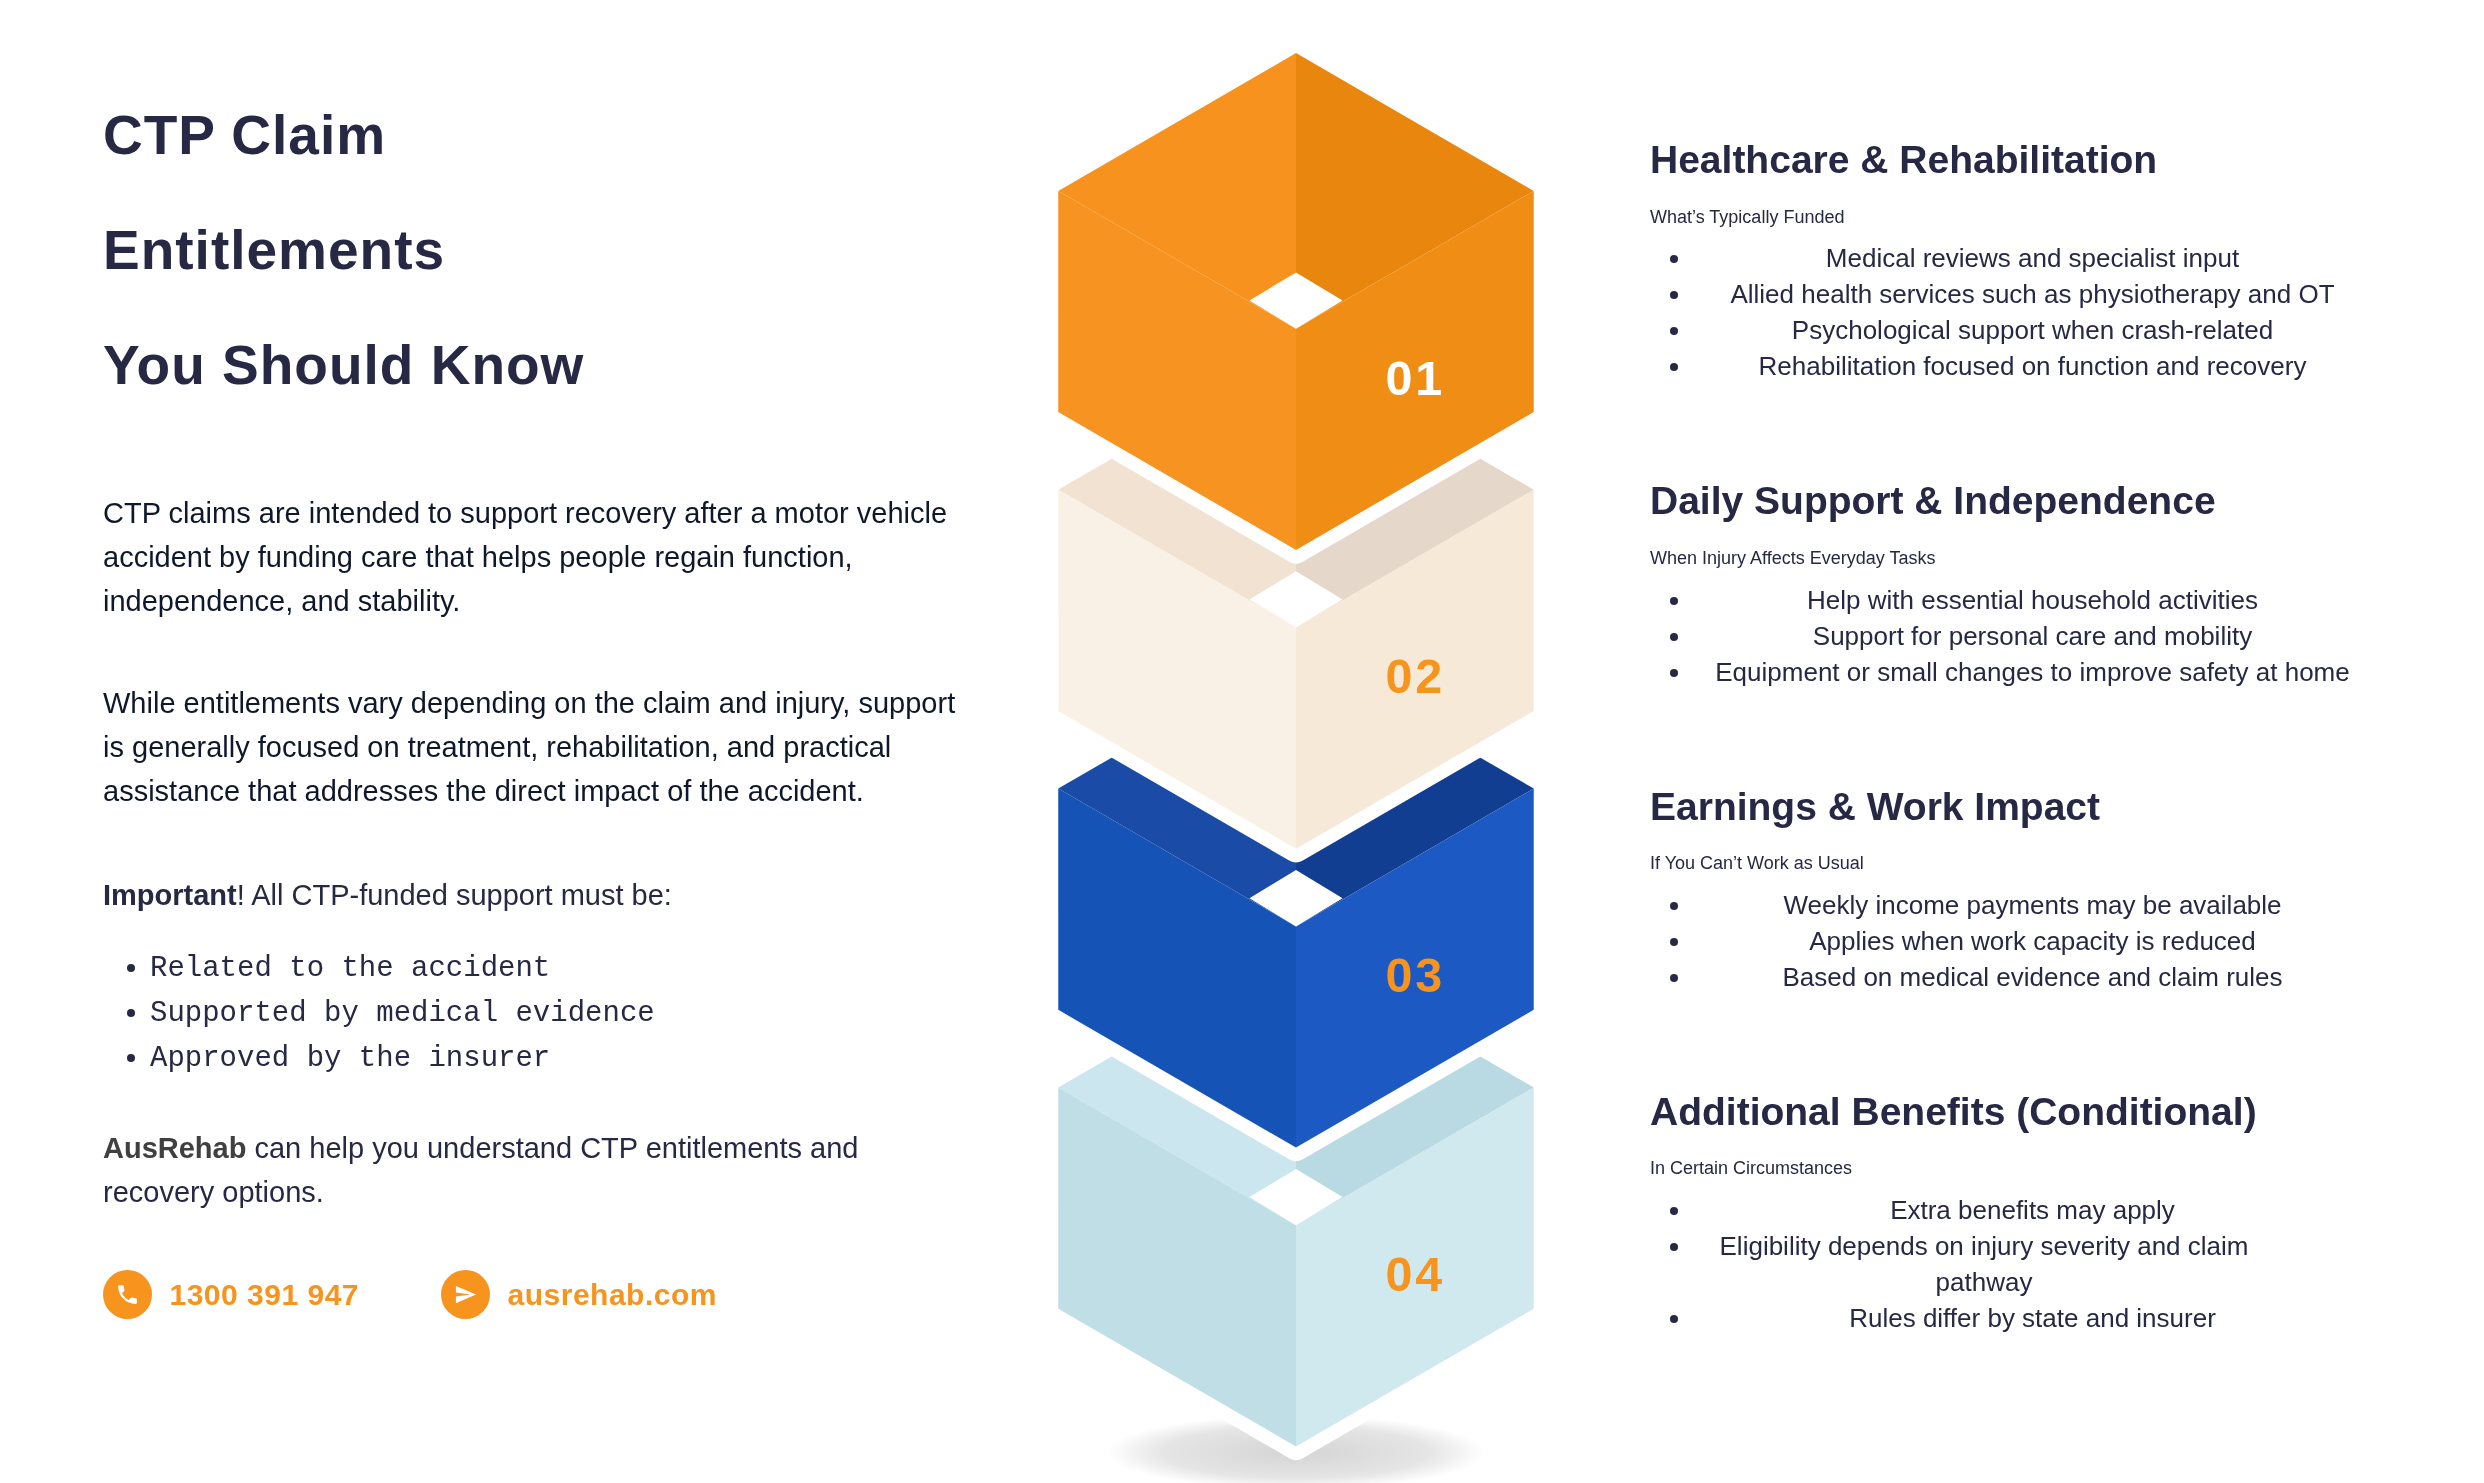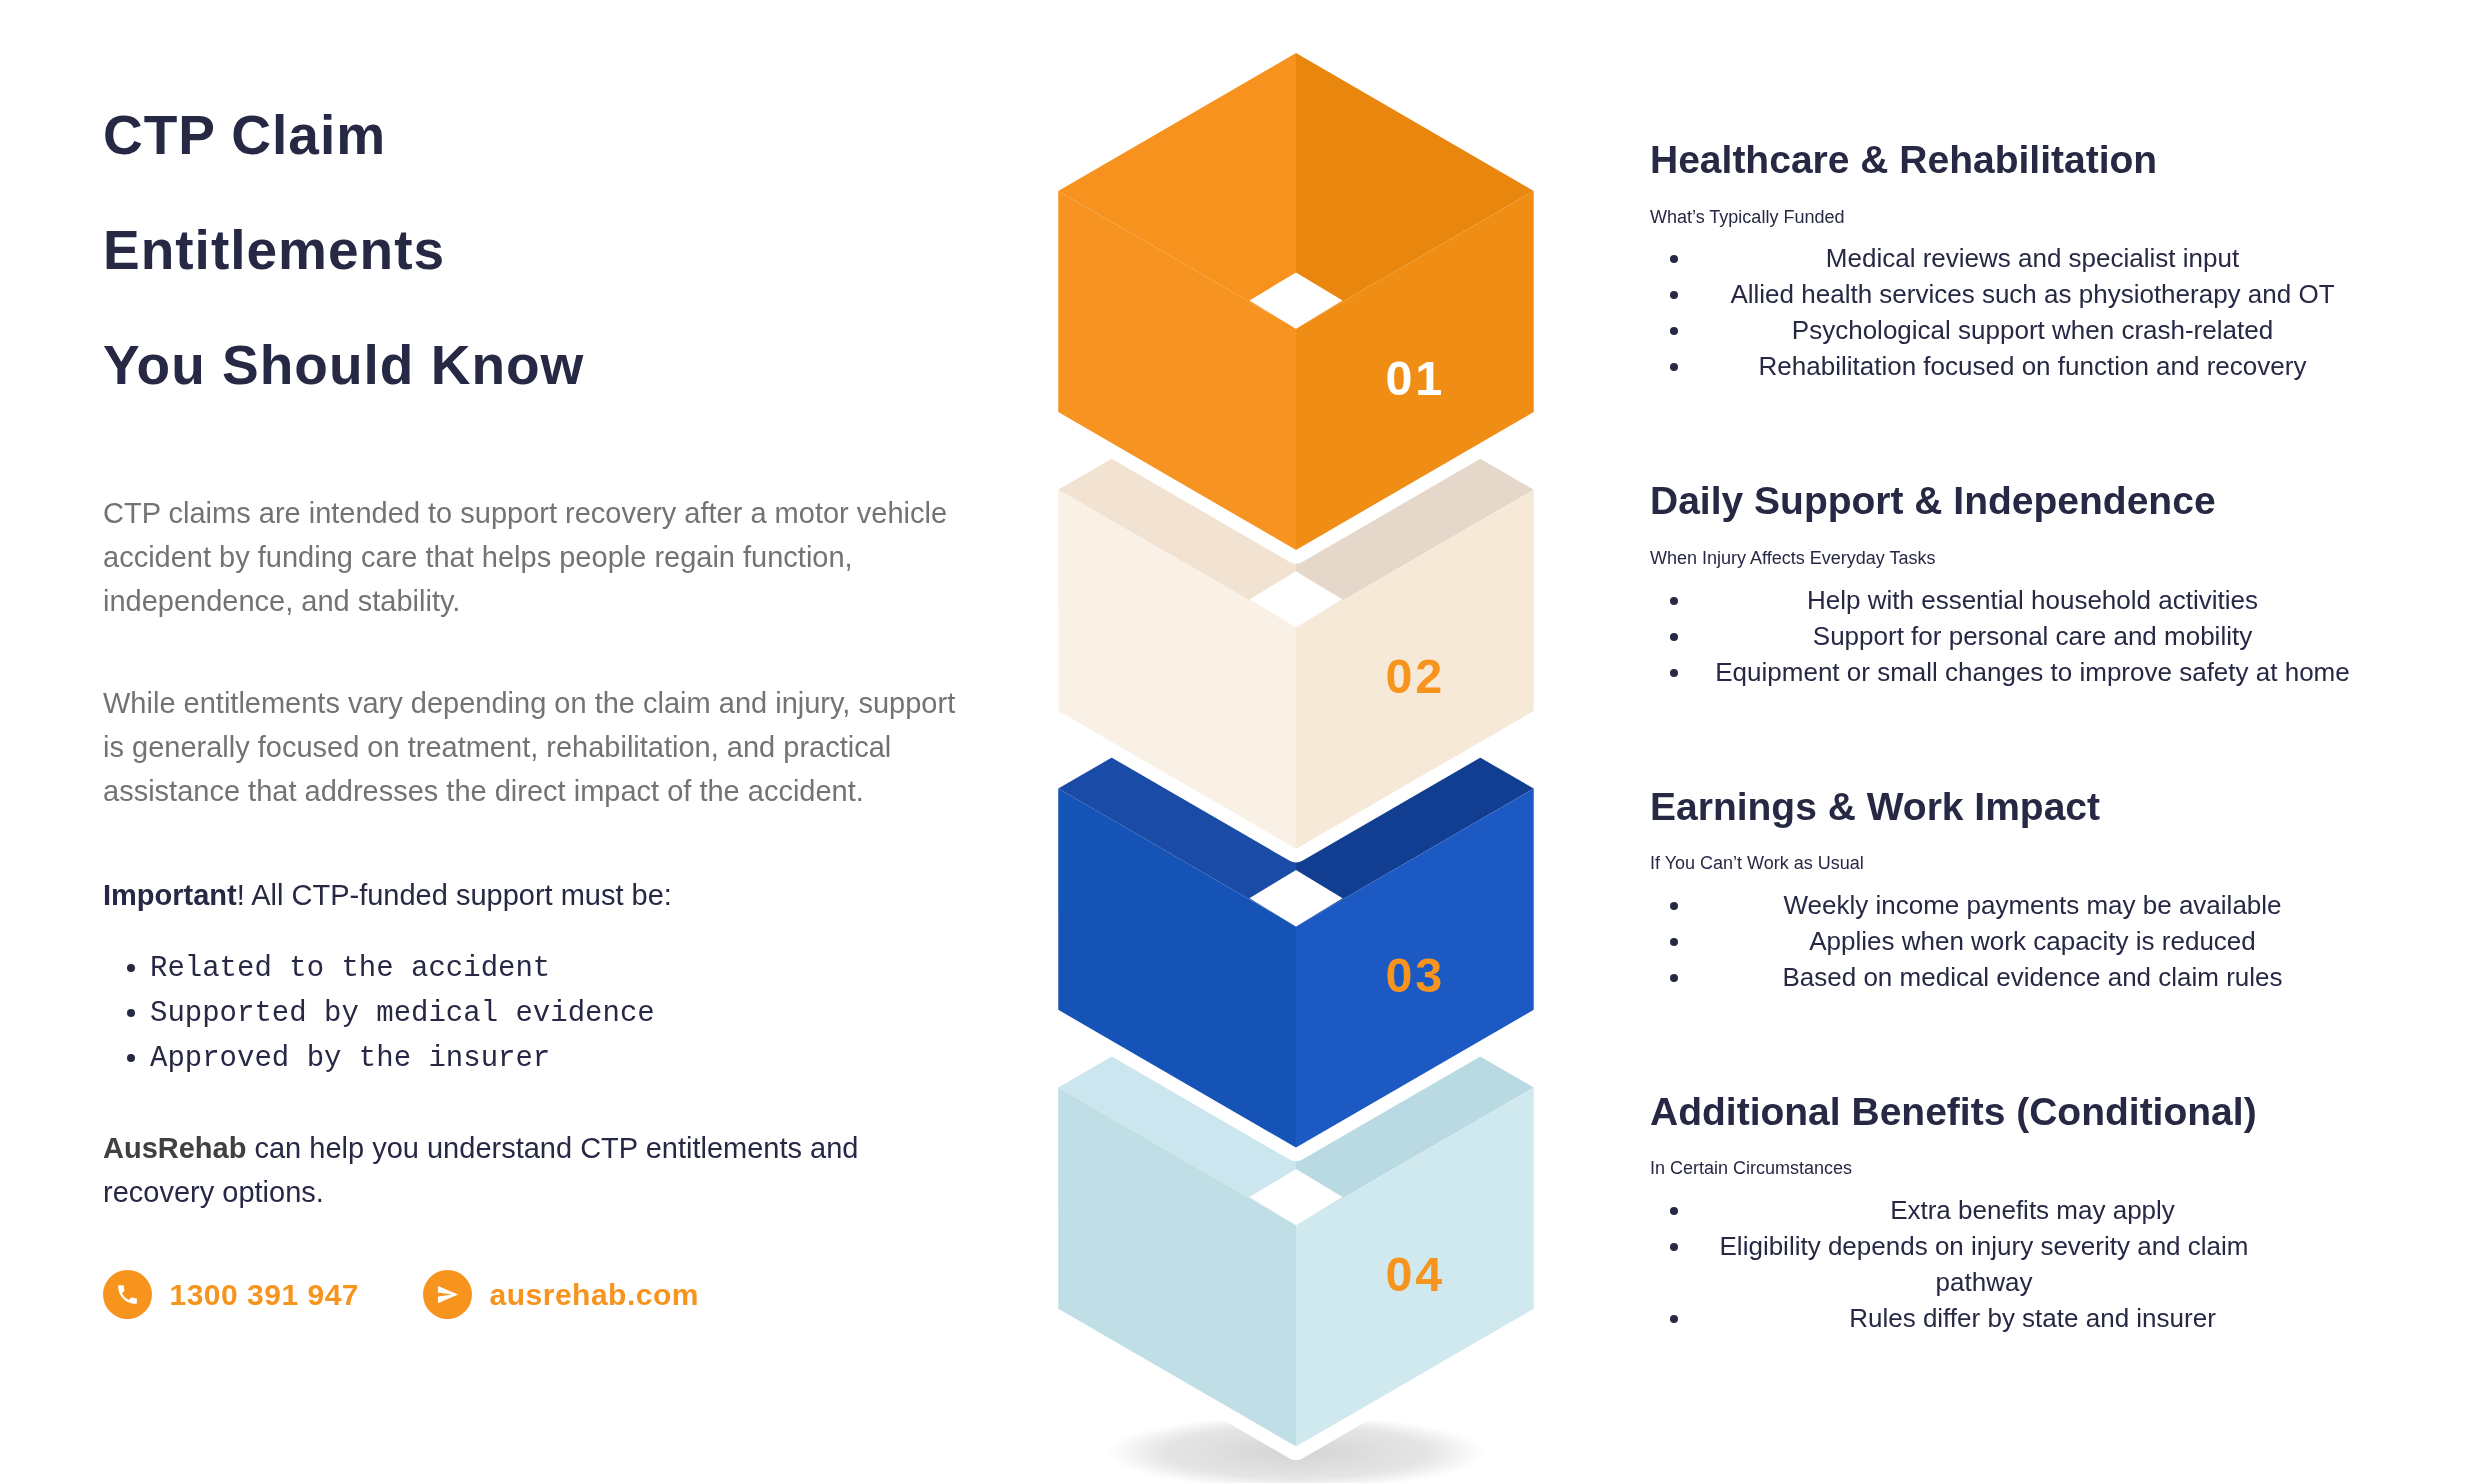--- a/index.html
+++ b/index.html
@@ -16,31 +16,31 @@
   .left-col { position: absolute; left: 103px; top: 78px; width: 883px; }
   .title {
     margin: 0;
     font-size: 55px;
     line-height: 115px;
     font-weight: 700;
     letter-spacing: 1px;
     color: #262844;
   }
   .title span { display: block; }
-  .para { margin: 0; font-size: 29px; line-height: 44px; color: #737373; }
+  .para { margin: 0; font-size: 29px; line-height: 44px; color: #0f172a; }
   .para-1 { margin-top: 68px; width: 854px; }
   .para-2 { margin-top: 58px; width: 878px; }
   .important-line { margin-top: 60px; font-size: 29px; line-height: 44px; }
   .important-line .bold { font-weight: 700; }
   .left-bullets { margin: 7.8px 0 0 0; padding-left: 47px; font-family: Liberation Mono, monospace; }
   .left-bullets li { font-size: 29px; line-height: 45px; }
   .cta { margin-top: 45px; font-size: 29px; line-height: 44px; width: 835px; }
   .cta .cta-line1 { display: block; }
   .cta .brand { color: #404040; font-weight: 700; }
-  .contact-row { margin-top: 56px; display: flex; align-items: center; gap: 64px; }
+  .contact-row { margin-top: 56px; display: flex; align-items: center; gap: 82px; }
   .contact-item { display: flex; align-items: center; gap: 17.5px; cursor: pointer; }
   .contact-label { color: #F7941E; font-weight: 700; font-size: 30px; letter-spacing: 0.5px; }
   .icon-circle {
     width: 49px; height: 49px; border-radius: 50%;
     background: #F7941E;
     display: flex; align-items: center; justify-content: center;
     flex: 0 0 auto;
   }
   .icon-circle svg { display: block; }
 

